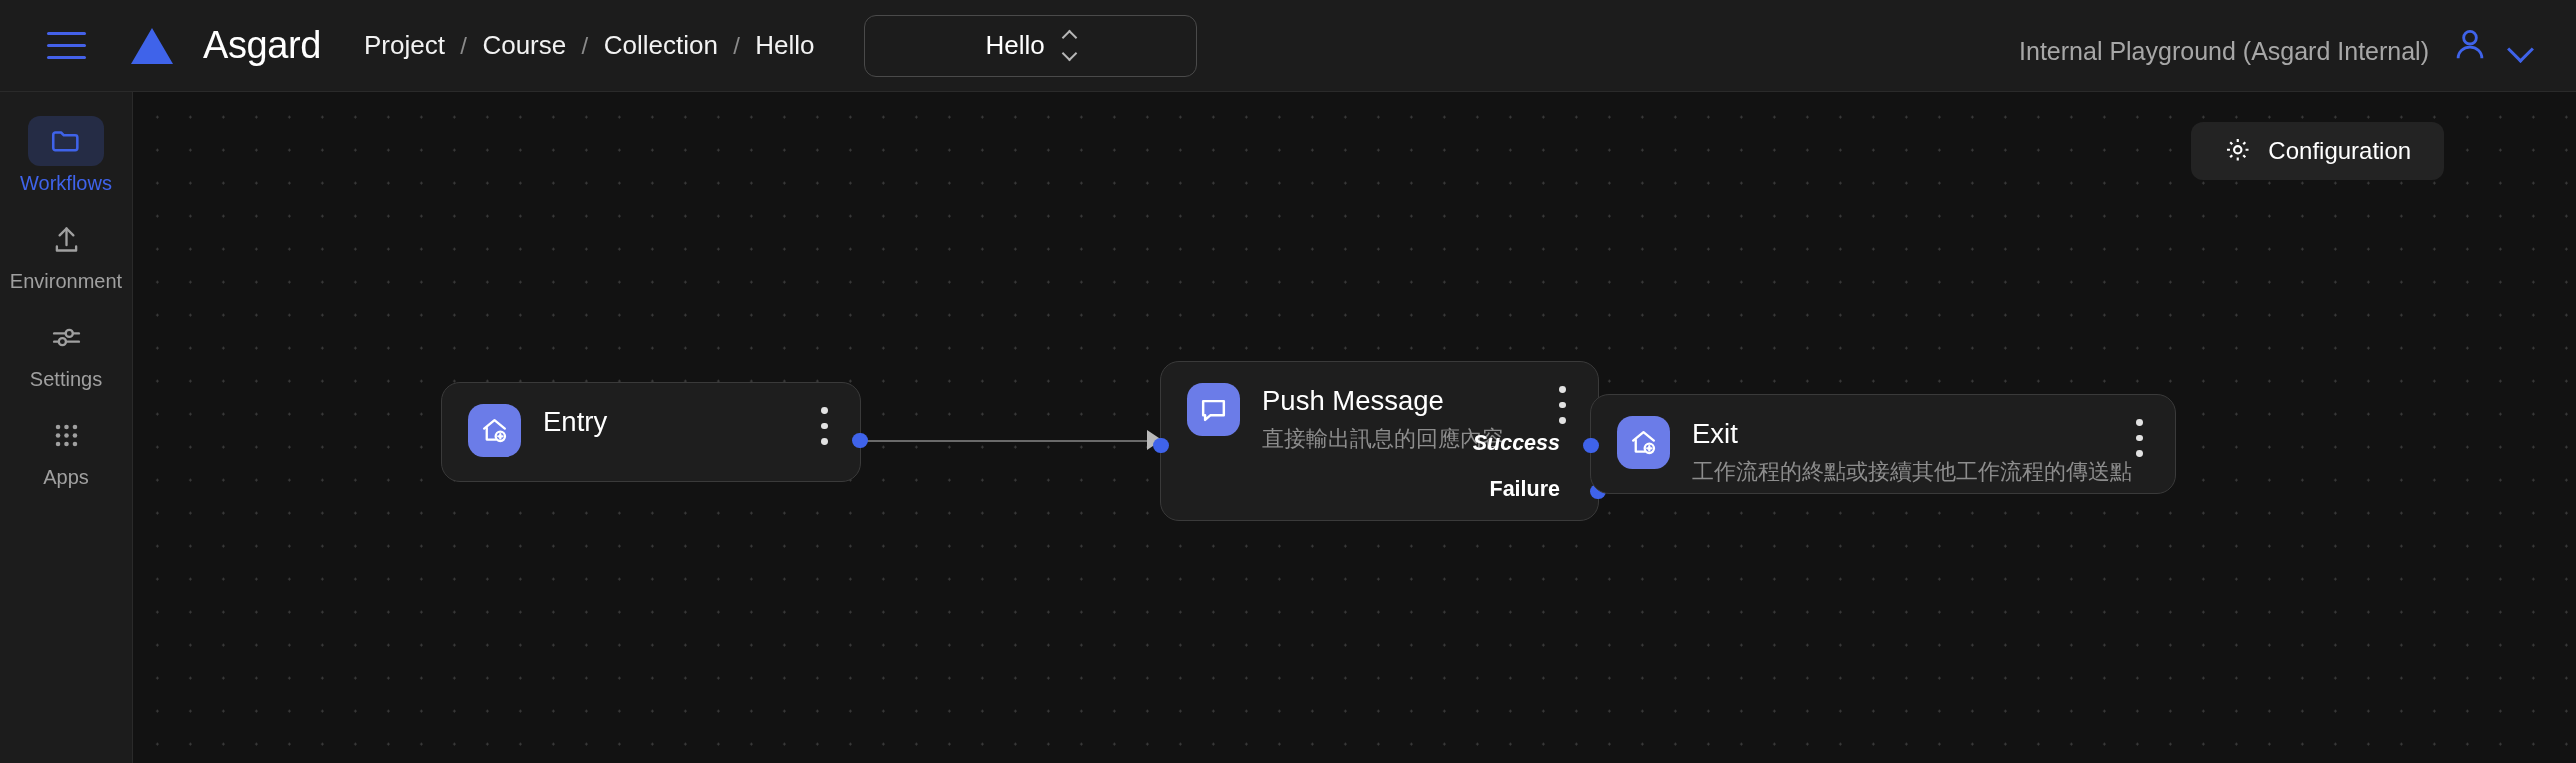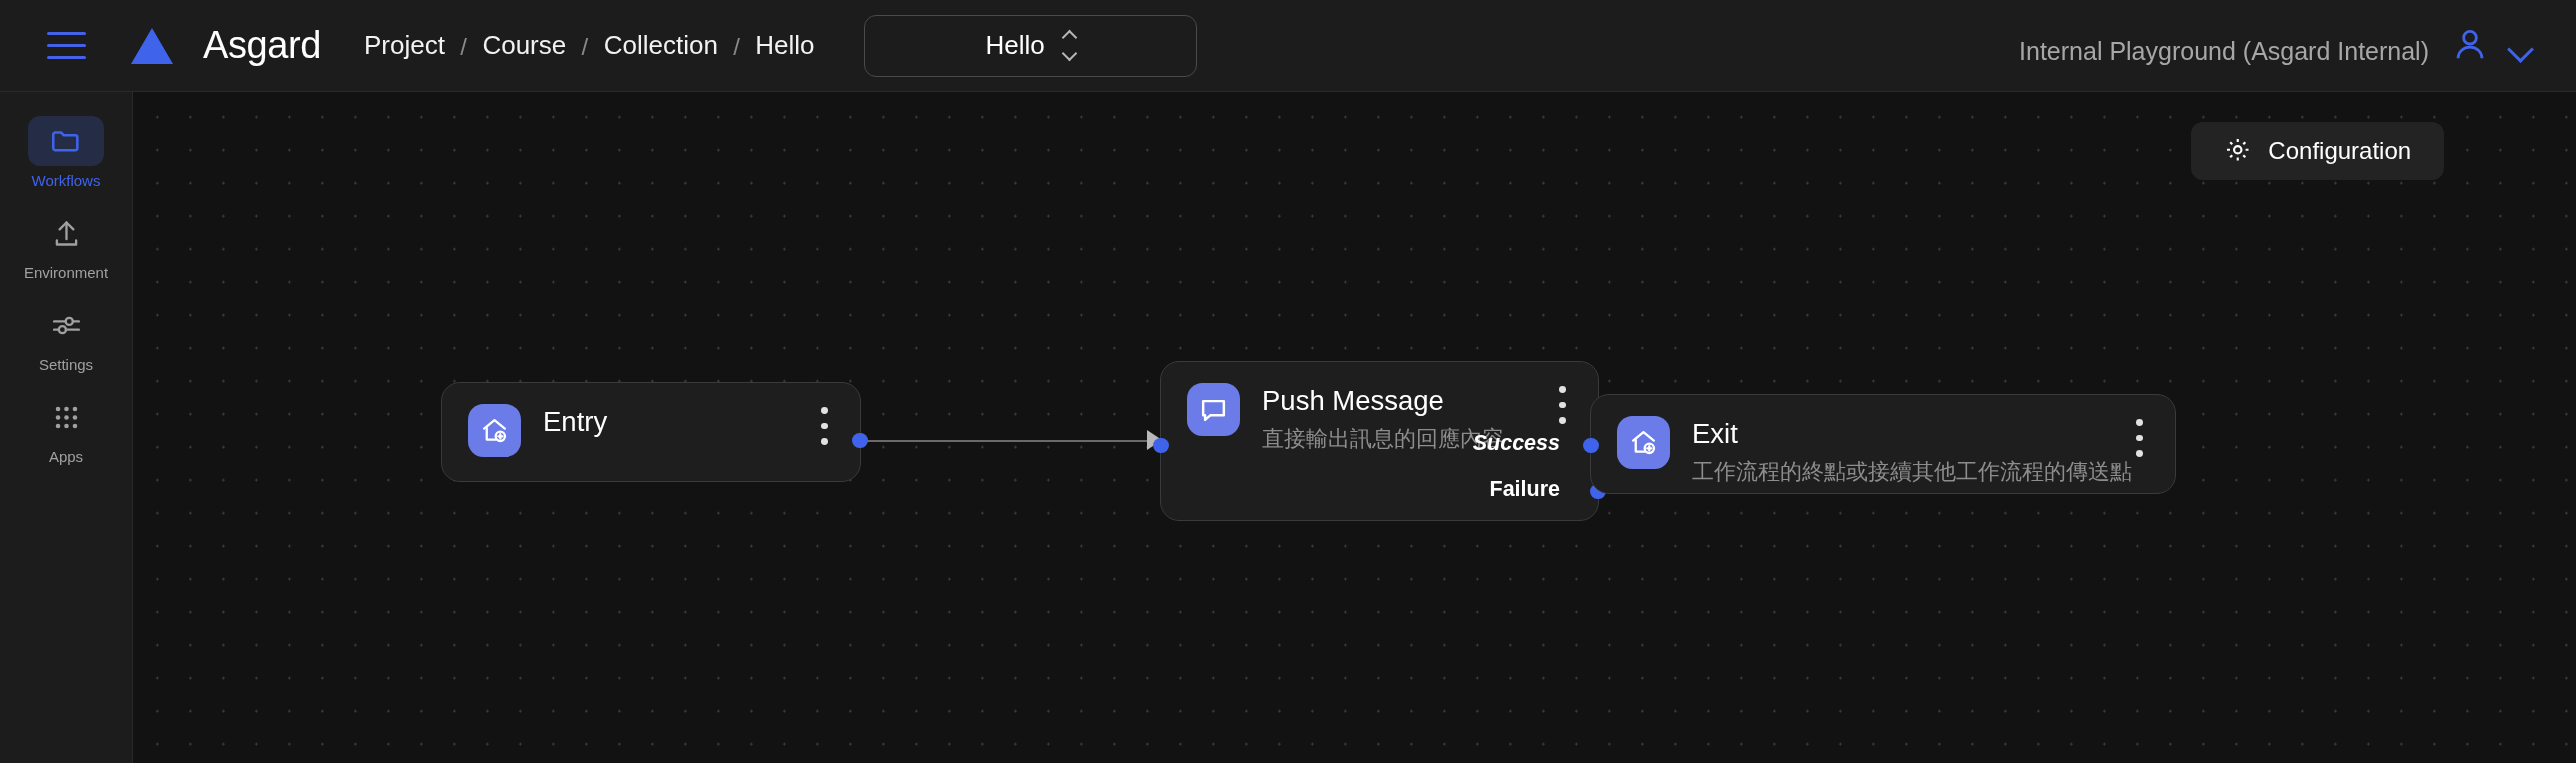--- a/index.html
+++ b/index.html
@@ -22,21 +22,21 @@
     margin-left:47px; width:39px; height:27.5px;
     display:flex; flex-direction:column; justify-content:space-between;
     cursor:pointer;
   }
   .hamburger span { display:block; height:3.4px; border-radius:1.7px; background:#4461e8; }
 
   .brand { display:flex; align-items:center; margin-left:45px; gap:30px; }
   .brand-logo { width:0; height:0; border-left:21.5px solid transparent; border-right:21.5px solid transparent; border-bottom:36px solid #3f63ea; }
   .brand-name { font-size:38px; color:#ffffff; letter-spacing:-0.4px; }
 
-  .breadcrumb { display:flex; align-items:flex-end; margin-left:43px; gap:15.4px; font-size:26px; }
+  .breadcrumb { display:flex; align-items:center; margin-left:43px; gap:15.4px; font-size:26px; }
   .crumb { color:#f2f2f2; cursor:pointer; white-space:nowrap; }
   .crumb-sep { color:#8a8a8a; font-size:24px; }
 
   .hello-select {
     margin-left:49px;
     width:333px; height:62px;
     border:0.9px solid #4a4a4a; border-radius:12px;
     background:#1c1c1c;
     display:flex; align-items:center; justify-content:center; gap:19px;
     cursor:pointer;
@@ -54,21 +54,21 @@
   
   .sidebar {
     position:absolute; top:92px; left:0; width:133px; height:672px;
     background:#1c1c1c; border-right:0.9px solid #2a2a2a;
     padding-top:24px;
     display:flex; flex-direction:column; align-items:center; gap:19px;
   }
   .nav-item { width:112px; display:flex; flex-direction:column; align-items:center; cursor:pointer; }
   .nav-icon-box { width:76px; height:50px; border-radius:12px; display:flex; align-items:center; justify-content:center; }
   .nav-item.active .nav-icon-box { background:#252c45; }
-  .nav-label { font-size:15px; color:#a0a0a0; margin-top:6px; white-space:nowrap; }
+  .nav-label { font-size:20px; color:#a0a0a0; margin-top:6px; white-space:nowrap; }
   .nav-item.active .nav-label { color:#3f63ea; }
 
   
   .canvas {
     position:absolute; top:92px; left:134px; width:2442px; height:672px;
     background-color:#121212;
     background-image:radial-gradient(circle, #3a3a3a 1.1px, transparent 1.2px);
     background-size:33px 33px; background-position:6.9px 8.6px;
     overflow:hidden;
   }

